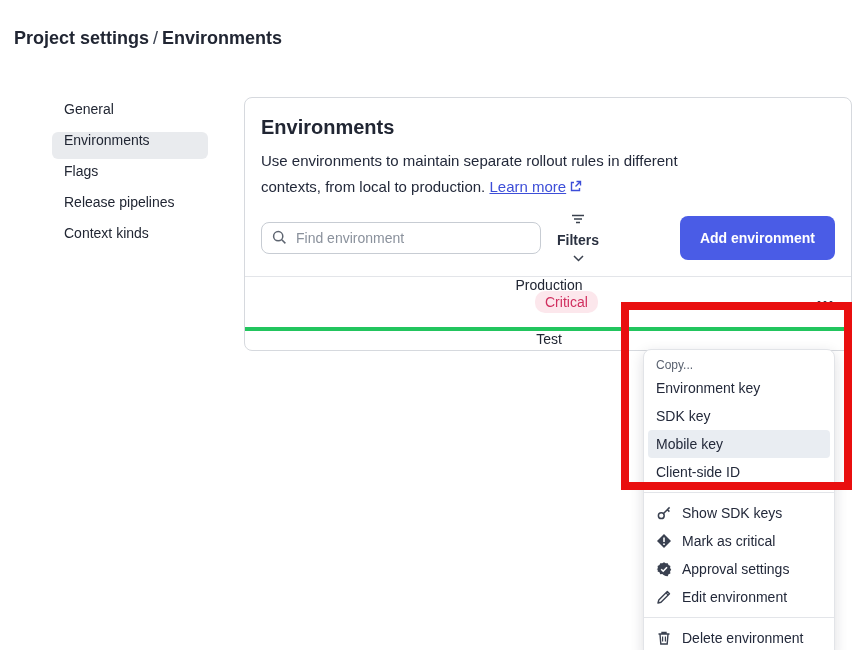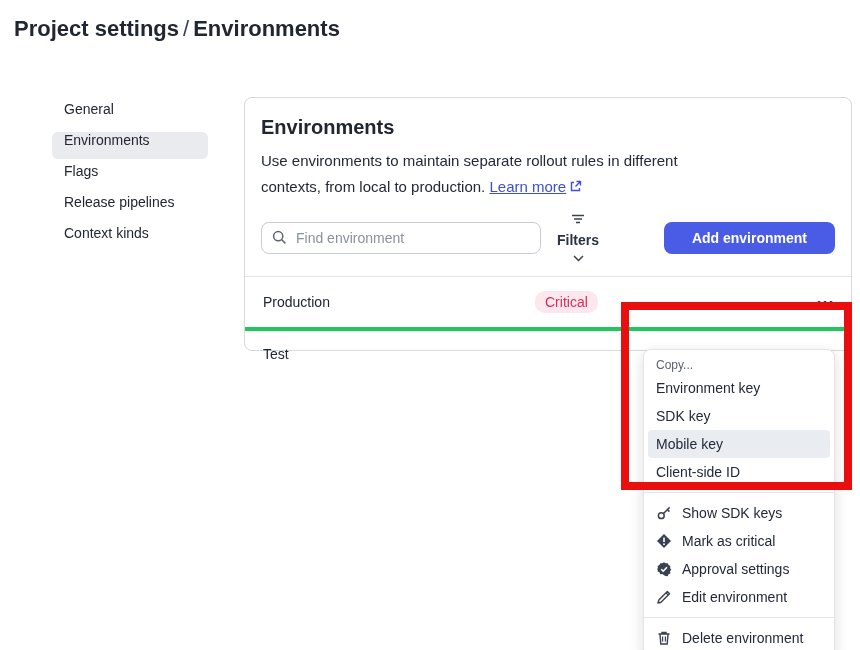--- a/index.html
+++ b/index.html
@@ -1,20 +1,20 @@
 <!DOCTYPE html>
 <html><head>
 <meta charset="utf-8">
 <style>
   * { margin:0; padding:0; box-sizing:border-box; }
   html,body { width:860px; height:650px; background:#ffffff; overflow:hidden;
               font-family:"Liberation Sans", sans-serif; color:#212633; }
 
   
-  .breadcrumb { position:absolute; left:14px; top:16px; font-size:22px; }
+  .breadcrumb { position:absolute; left:14px; top:28px; font-size:18px; }
   .breadcrumb .root { font-weight:600; }
   .breadcrumb .sep { font-weight:400; color:#3a4150; padding:0 4px; }
   .breadcrumb .current { font-weight:700; }
 
   
   .sidebar { position:absolute; left:52px; top:101px; width:156px; }
   .side-item { height:27px; margin-bottom:4px; display:flex; align-items:flex-start;
                padding-left:12px; font-size:14px; border-radius:6px; cursor:pointer; }
   .side-item.selected { background:#e9ebee; }
 
@@ -29,27 +29,27 @@
 
   .toolbar { display:flex; align-items:center; margin-top:13px; }
   .search-box { position:relative; width:280px; }
   .search-box input { width:280px; height:32px; border:1px solid #c7ccd3; border-radius:8px;
                       padding:0 10px 0 34px; font-size:14px; color:#701a75; outline:none;
                       font-family:"Liberation Sans", sans-serif; }
   .search-box input::placeholder { color:#8a919c; }
   .search-ic { position:absolute; left:11px; top:8px; }
   .filters { display:flex; align-items:center; gap:7px; margin-left:16px;
              font-size:14px; font-weight:700; color:#2a3140; cursor:pointer;flex-direction:column; }
-  .add-btn { margin-left:auto; height:32px; padding:0 28px; background:#4a5ce6; color:#fff;
+  .add-btn { margin-left:auto; height:44px; padding:0 20px; background:#4a5ce6; color:#fff;
              font-size:14px; font-weight:700; border:none; border-radius:8px; cursor:pointer;
              font-family:"Liberation Sans", sans-serif; }
 
   .row-divider { height:1px; background:#e3e5e9; margin-top:14px; }
   .env-row { position:relative; height:50px; display:flex; align-items:center;
-             padding:0 16px 0 18px; font-size:14px; }
+             padding:0 16px 0 18px; font-size:14px;flex-direction:column; }
   .env-row + .env-row { border-top:4px solid #22c55e; }
   .badge { position:absolute; left:290px; top:50%; transform:translateY(-50%);
            background:#fce7ec; color:#d02f5f; font-size:14px; padding:3px 10px;
            border-radius:10px; }
   .dots { margin-left:auto; font-size:18px; font-weight:700; color:#3a414e;
           cursor:pointer; line-height:1; letter-spacing:1px; }
 
   
   .menu { position:absolute; left:643px; top:349px; width:192px; background:#fff;
           border:1px solid #e2e4e8; border-radius:8px; padding:6px 0 8px 0;

